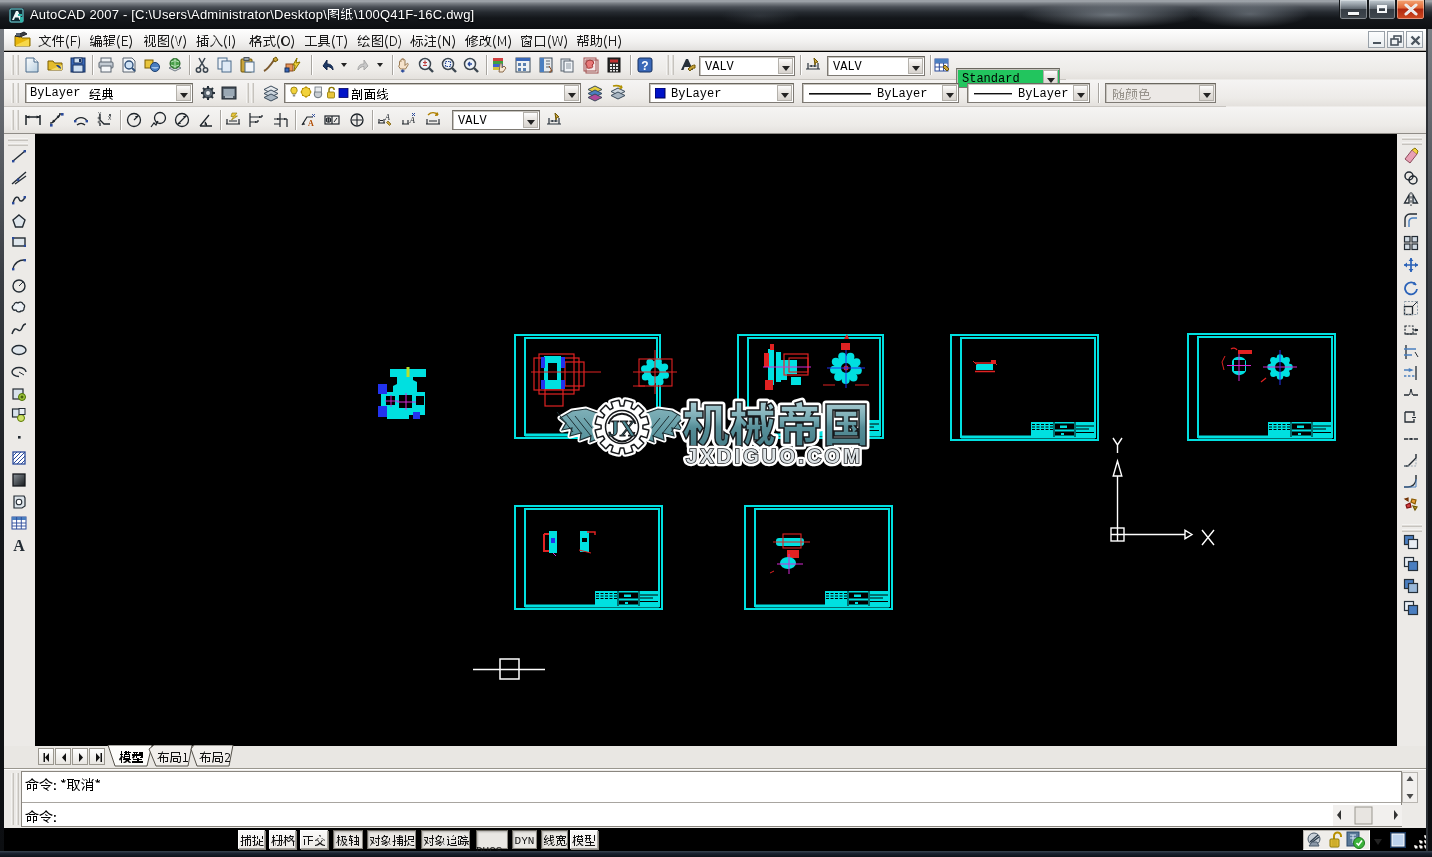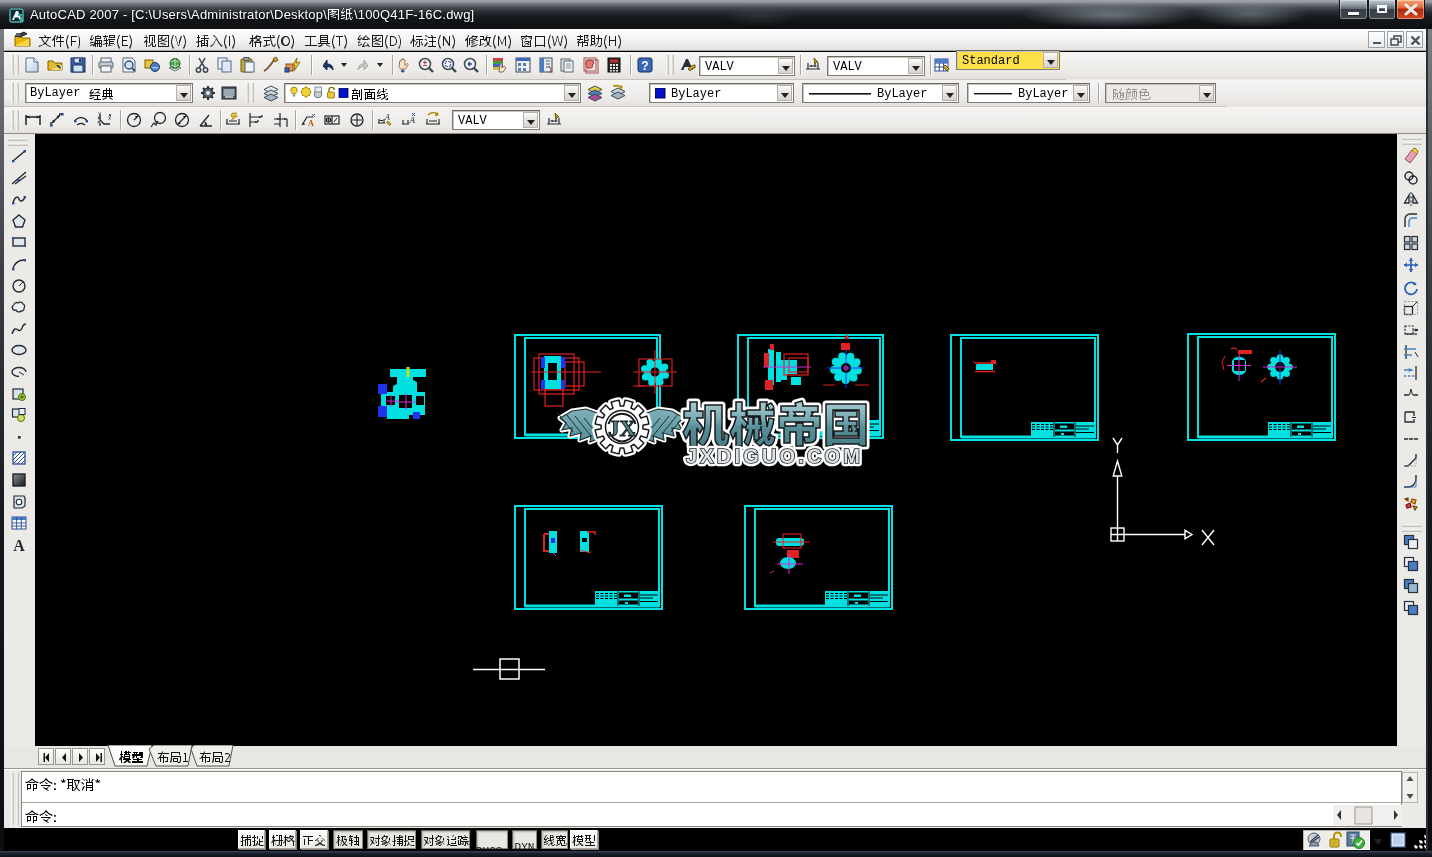--- a/index.html
+++ b/index.html
@@ -278,21 +278,21 @@
       <div class="combotext" style="">VALV</div>
       <div class="carrow"></div>
     </div>
     <div class="sep" style="left:930px;top:55px;height:20px"></div>
     <svg class="abs" style="left:933px;top:56px" width="18" height="18" viewBox="0 0 18 18">
       <rect x="2" y="3" width="13" height="12" fill="#fff" stroke="#2a4a9a"></rect>
       <path d="M2 7 L15 7 M2 11 L15 11 M6.3 3 L6.3 15 M10.6 3 L10.6 15" stroke="#2a4a9a"></path>
       <rect x="2" y="3" width="13" height="4" fill="#4a7ec0"></rect>
       <path d="M12 9 L16 13 L14 15 L10 11 Z" fill="#caa53c" stroke="#6e5500"></path>
     </svg>
-    <div class="vcombo" style="left:956px;top:50px;width:104px;height:20px;background:#fde047">
+    <div class="vcombo" style="left:956px;top:68px;width:104px;height:20px;background:#22c55e">
       <div class="combotext" style="">Standard</div>
       <div class="carrow"></div>
     </div>
     <div class="grip" style="left:11px;top:83px;height:20px"></div>
     <div class="grip" style="left:16px;top:83px;height:20px"></div>
     <div class="vcombo" style="left:25px;top:83px;width:168px;height:20px;background:#fff">
       <div class="carrow"></div>
     </div>
     <div class="combotext" style="position:absolute;left:30px;top:86px">ByLayer </div>
     <svg style="position:absolute;left:89px;top:86px" width="27" height="17" viewBox="0 -13 27 17">
@@ -1030,21 +1030,21 @@
     <svg style="position:absolute;left:368.5px;top:833px" width="48" height="16" viewBox="0 -12 48 16">
       <path d="M6 -5C6 -4 7 -3 7 -2L8 -2C8 -3 7 -4 6 -5ZM1 -5C2 -5 2 -4 3 -3C2 -2 2 -0 1 0C1 0 1 1 1 1C2 0 3 -1 4 -2C4 -2 5 -1 5 -1L6 -1C5 -2 5 -3 4 -3C5 -5 5 -6 5 -8L5 -8L5 -8H1V-7H4C4 -6 4 -5 4 -4C3 -5 2 -5 2 -6ZM9 -10V-7H6V-6H9V-0C9 -0 9 0 9 0C8 0 8 0 7 0C7 0 7 1 7 1C8 1 9 1 9 1C10 1 10 0 10 -0V-6H11V-7H10V-10Z M15 -10C15 -9 14 -8 12 -7C12 -7 13 -6 13 -6C13 -6 13 -6 13 -7V-5H15C14 -4 13 -4 12 -4C12 -3 13 -3 13 -3C14 -3 15 -4 16 -4C16 -4 16 -4 17 -4C16 -3 14 -2 13 -2C13 -2 13 -2 13 -1C14 -2 16 -2 17 -3C17 -3 17 -3 17 -3C16 -2 14 -1 12 -0C13 -0 13 0 13 0C15 -0 16 -1 18 -2C18 -1 18 -0 17 -0C17 0 17 0 17 0C16 0 16 0 16 -0C16 0 16 1 16 1C16 1 17 1 17 1C17 1 18 1 18 0C19 -0 19 -1 18 -2L19 -3C20 -2 21 -0 22 0C22 0 22 -0 22 -0C21 -1 20 -2 20 -3C20 -3 21 -4 21 -4L21 -5C20 -4 19 -3 18 -3C18 -4 17 -4 16 -5L16 -5H21V-7H18C19 -8 19 -8 19 -9L19 -9L18 -9H16C16 -9 16 -9 16 -10ZM15 -8H18C18 -8 17 -8 17 -7H14C15 -8 15 -8 15 -8ZM14 -7H17C17 -6 17 -6 16 -5H14ZM18 -7H20V-5H17C17 -6 18 -6 18 -7Z M31 -9C32 -9 33 -8 33 -8H31V-10H30V-8H27V-7H30V-6H28V1H28V-1H30V1H31V-1H33V0C33 0 33 0 33 0C33 0 32 0 32 0C32 0 32 1 32 1C33 1 33 1 33 1C34 1 34 0 34 0V-6H31V-7H34V-8H33L34 -9C33 -9 32 -9 32 -10ZM33 -5V-4H31V-5ZM30 -5V-4H28V-5ZM28 -3H30V-2H28ZM33 -3V-2H31V-3ZM25 -10V-7H23V-7H25V-4C24 -4 24 -4 23 -4L24 -3L25 -3V-0C25 0 25 0 25 0C25 0 24 0 24 0C24 0 24 1 24 1C25 1 25 1 26 1C26 1 26 0 26 -0V-3L27 -4L27 -5L26 -4V-7H27V-7H26V-10Z M40 -8H44V-6H40ZM36 -10V-7H35V-7H36V-4L35 -4L35 -3L36 -3V-0C36 0 36 0 36 0C36 0 36 0 35 0C35 0 35 1 35 1C36 1 37 1 37 1C37 1 37 0 37 -0V-3L39 -4L38 -5L37 -4V-7H39V-7H37V-10ZM39 -9V-5H42V-0C41 -1 40 -1 40 -2C40 -3 40 -3 40 -4L40 -4C39 -2 39 -1 38 0C38 0 38 1 38 1C39 0 40 -0 40 -1C41 0 42 1 44 1H45C45 0 46 0 46 -0C45 -0 44 -0 44 -0C43 -0 43 -0 42 -0V-3H45V-4H42V-5H45V-9Z" fill="#111"></path>
     </svg>
     <div class="abs" style="left:421px;top:830px;width:49px;height:19px;background:#e9e7e3;border:1px solid #8a8780;border-top-color:#6a675f;border-left-color:#6a675f;box-shadow:inset 1px 1px 2px rgba(0,0,0,.25)"></div>
     <svg style="position:absolute;left:422.5px;top:833px" width="48" height="16" viewBox="0 -12 48 16">
       <path d="M6 -5C6 -4 7 -3 7 -2L8 -2C8 -3 7 -4 6 -5ZM1 -5C2 -5 2 -4 3 -3C2 -2 2 -0 1 0C1 0 1 1 1 1C2 0 3 -1 4 -2C4 -2 5 -1 5 -1L6 -1C5 -2 5 -3 4 -3C5 -5 5 -6 5 -8L5 -8L5 -8H1V-7H4C4 -6 4 -5 4 -4C3 -5 2 -5 2 -6ZM9 -10V-7H6V-6H9V-0C9 -0 9 0 9 0C8 0 8 0 7 0C7 0 7 1 7 1C8 1 9 1 9 1C10 1 10 0 10 -0V-6H11V-7H10V-10Z M15 -10C15 -9 14 -8 12 -7C12 -7 13 -6 13 -6C13 -6 13 -6 13 -7V-5H15C14 -4 13 -4 12 -4C12 -3 13 -3 13 -3C14 -3 15 -4 16 -4C16 -4 16 -4 17 -4C16 -3 14 -2 13 -2C13 -2 13 -2 13 -1C14 -2 16 -2 17 -3C17 -3 17 -3 17 -3C16 -2 14 -1 12 -0C13 -0 13 0 13 0C15 -0 16 -1 18 -2C18 -1 18 -0 17 -0C17 0 17 0 17 0C16 0 16 0 16 -0C16 0 16 1 16 1C16 1 17 1 17 1C17 1 18 1 18 0C19 -0 19 -1 18 -2L19 -3C20 -2 21 -0 22 0C22 0 22 -0 22 -0C21 -1 20 -2 20 -3C20 -3 21 -4 21 -4L21 -5C20 -4 19 -3 18 -3C18 -4 17 -4 16 -5L16 -5H21V-7H18C19 -8 19 -8 19 -9L19 -9L18 -9H16C16 -9 16 -9 16 -10ZM15 -8H18C18 -8 17 -8 17 -7H14C15 -8 15 -8 15 -8ZM14 -7H17C17 -6 17 -6 16 -5H14ZM18 -7H20V-5H17C17 -6 18 -6 18 -7Z M24 -9C24 -8 25 -8 26 -7L26 -8C26 -8 25 -9 25 -9ZM28 -8V-1L28 -1H33V-4H28V-5H33V-8H30C30 -9 31 -9 31 -10L30 -10C30 -9 30 -9 29 -8ZM28 -8H32V-6H28ZM28 -4H32V-2H28ZM26 -6H24V-5H25V-1C25 -1 24 -0 24 0L24 1C25 0 25 -0 26 -0C26 -0 26 -0 27 0C27 1 28 1 30 1C31 1 33 1 34 1C34 0 34 -0 34 -0C33 -0 31 -0 30 -0C28 -0 27 -0 27 -1C26 -1 26 -1 26 -1Z M40 -6V-5H44V-6ZM40 -3C40 -2 39 -1 39 -0C39 -0 39 0 39 0C40 -0 41 -1 41 -2ZM43 -2C44 -1 45 -0 45 0L46 -0C45 -1 45 -2 44 -3ZM36 -8H38V-6H36ZM39 -4V-3H42V-0C42 0 42 0 42 0C42 0 41 0 41 0C41 0 41 1 41 1C42 1 42 1 42 1C43 1 43 0 43 -0V-3H46V-4ZM41 -9C42 -9 42 -9 42 -8H39V-6H40V-7H45V-6H45V-8H43C43 -9 42 -9 42 -10ZM35 -0 35 0C36 0 38 -0 39 -1L39 -2L38 -1V-3H39V-4H38V-6H39V-9H35V-6H37V-1L36 -1V-5H35V-1Z" fill="#111"></path>
     </svg>
     <div class="abs" style="left:476px;top:830px;width:32px;height:19px;background:#e9e7e3;border:1px solid #8a8780;border-top-color:#6a675f;border-left-color:#6a675f;box-shadow:inset 1px 1px 2px rgba(0,0,0,.25)"></div>
     <div class="abs" style="left:476px;top:833px;width:32px;text-align:left;font-family:'Liberation Mono',monospace;font-size:11px;color:#111;padding-top:12px">DUCS</div>
     <div class="abs" style="left:512px;top:830px;width:25px;height:19px;background:#e9e7e3;border:1px solid #8a8780;border-top-color:#6a675f;border-left-color:#6a675f;box-shadow:inset 1px 1px 2px rgba(0,0,0,.25)"></div>
-    <div class="abs" style="left:512px;top:833px;width:25px;text-align:center;font-family:'Liberation Mono',monospace;font-size:11px;color:#111;padding-top:8px">DYN</div>
+    <div class="abs" style="left:512px;top:833px;width:25px;text-align:center;font-family:'Liberation Mono',monospace;font-size:11px;color:#111;padding-top:2px">DYN</div>
     <div class="abs" style="left:541px;top:830px;width:27px;height:19px;background:#e9e7e3;border:1px solid #8a8780;border-top-color:#6a675f;border-left-color:#6a675f;box-shadow:inset 1px 1px 2px rgba(0,0,0,.25)"></div>
     <svg style="position:absolute;left:542.5px;top:832px" width="26" height="17" viewBox="0 -13 26 17">
       <path d="M1 -1 1 0C2 -0 3 -1 5 -1L5 -2C3 -1 2 -1 1 -1ZM8 -9C9 -9 10 -9 10 -8L11 -9C10 -9 10 -10 9 -10ZM1 -5C1 -5 1 -5 3 -5C2 -5 2 -4 2 -4C1 -3 1 -3 1 -3C1 -3 1 -2 1 -2C1 -2 2 -2 5 -3C5 -3 5 -4 5 -4L2 -3C3 -4 4 -6 5 -7L4 -8C4 -7 4 -7 3 -6L2 -6C2 -7 3 -8 4 -10L3 -10C2 -9 2 -7 1 -7C1 -6 1 -6 1 -6C1 -6 1 -5 1 -5ZM11 -4C10 -3 10 -3 9 -2C9 -3 8 -4 8 -4L11 -5L11 -6L8 -5C8 -6 8 -6 8 -7L11 -7L11 -8L8 -8C8 -8 8 -9 8 -10H7C7 -9 7 -8 7 -7L5 -7L5 -6L7 -7C7 -6 7 -6 7 -5L5 -5L5 -4L7 -4C8 -3 8 -2 8 -2C7 -1 6 -0 5 0C5 0 5 1 5 1C6 0 7 -0 8 -1C9 0 9 1 10 1C11 1 11 1 12 -1C11 -1 11 -1 11 -1C11 -0 11 0 10 0C10 0 9 -0 9 -1C10 -2 11 -3 11 -4Z M18 -2V-0C18 1 19 1 20 1C20 1 22 1 22 1C23 1 23 0 24 -1C23 -2 23 -2 23 -2C23 -0 23 0 22 0C22 0 20 0 20 0C19 0 19 -0 19 -0V-2ZM17 -4V-3C17 -2 17 -1 13 0C13 1 13 1 13 1C18 0 18 -2 18 -3V-4ZM14 -5V-1H15V-4H21V-1H22V-5ZM17 -10C17 -10 17 -9 18 -9H13V-7H14V-8H22V-7H23V-9H19C19 -9 18 -10 18 -10ZM19 -8V-7H17V-8H16V-7H14V-6H16V-5H17V-6H19V-5H20V-6H22V-7H20V-8Z" fill="#111"></path>
     </svg>
     <div class="abs" style="left:570px;top:830px;width:28px;height:19px;background:linear-gradient(#fbfaf9,#eceae6);border:1px solid #a8a5a0;border-top-color:#fff;border-left-color:#fff;box-shadow:1px 1px 0 #8a8780"></div>
     <svg style="position:absolute;left:572.0px;top:832px" width="26" height="17" viewBox="0 -13 26 17">
       <path d="M6 -5H10V-4H6ZM6 -7H10V-6H6ZM9 -10V-9H7V-10H6V-9H4V-8H6V-7H7V-8H9V-7H10V-8H11V-9H10V-10ZM5 -7V-3H7C7 -3 7 -3 7 -2H4V-2H7C6 -1 6 -0 4 0C4 0 4 1 4 1C6 0 7 -0 8 -2C8 -0 9 1 11 1C11 1 11 0 12 0C10 -0 9 -1 9 -2H11V-2H8C8 -3 8 -3 8 -3H11V-7ZM2 -10V-8H1V-7H2V-7C2 -5 1 -3 0 -2C1 -2 1 -2 1 -1C1 -2 2 -3 2 -4V1H3V-5C3 -5 4 -4 4 -3L4 -4C4 -4 3 -6 3 -6V-7H4V-8H3V-10Z M20 -9V-5H20V-9ZM22 -10V-5C22 -4 22 -4 22 -4C21 -4 21 -4 20 -4C20 -4 20 -4 20 -4C21 -4 22 -4 22 -4C23 -4 23 -4 23 -5V-10ZM17 -9V-7H15V-7V-9ZM13 -7V-6H14C14 -6 14 -5 13 -4C13 -4 13 -4 13 -3C15 -4 15 -5 15 -6H17V-4H18V-6H19V-7H18V-9H19V-10H13V-9H14V-7V-7ZM18 -4V-3H14V-2H18V-0H13V1H23V-0H19V-2H22V-3H19V-4Z" fill="#111"></path>
     </svg>
     <div class="abs" style="left:1303px;top:830px;width:67px;height:20px;border:1px solid #b8b5b0;border-bottom-color:#fff;border-right-color:#fff;background:#efedea"></div>
 <svg class="abs" style="left:1306px;top:831px" width="18" height="18">

